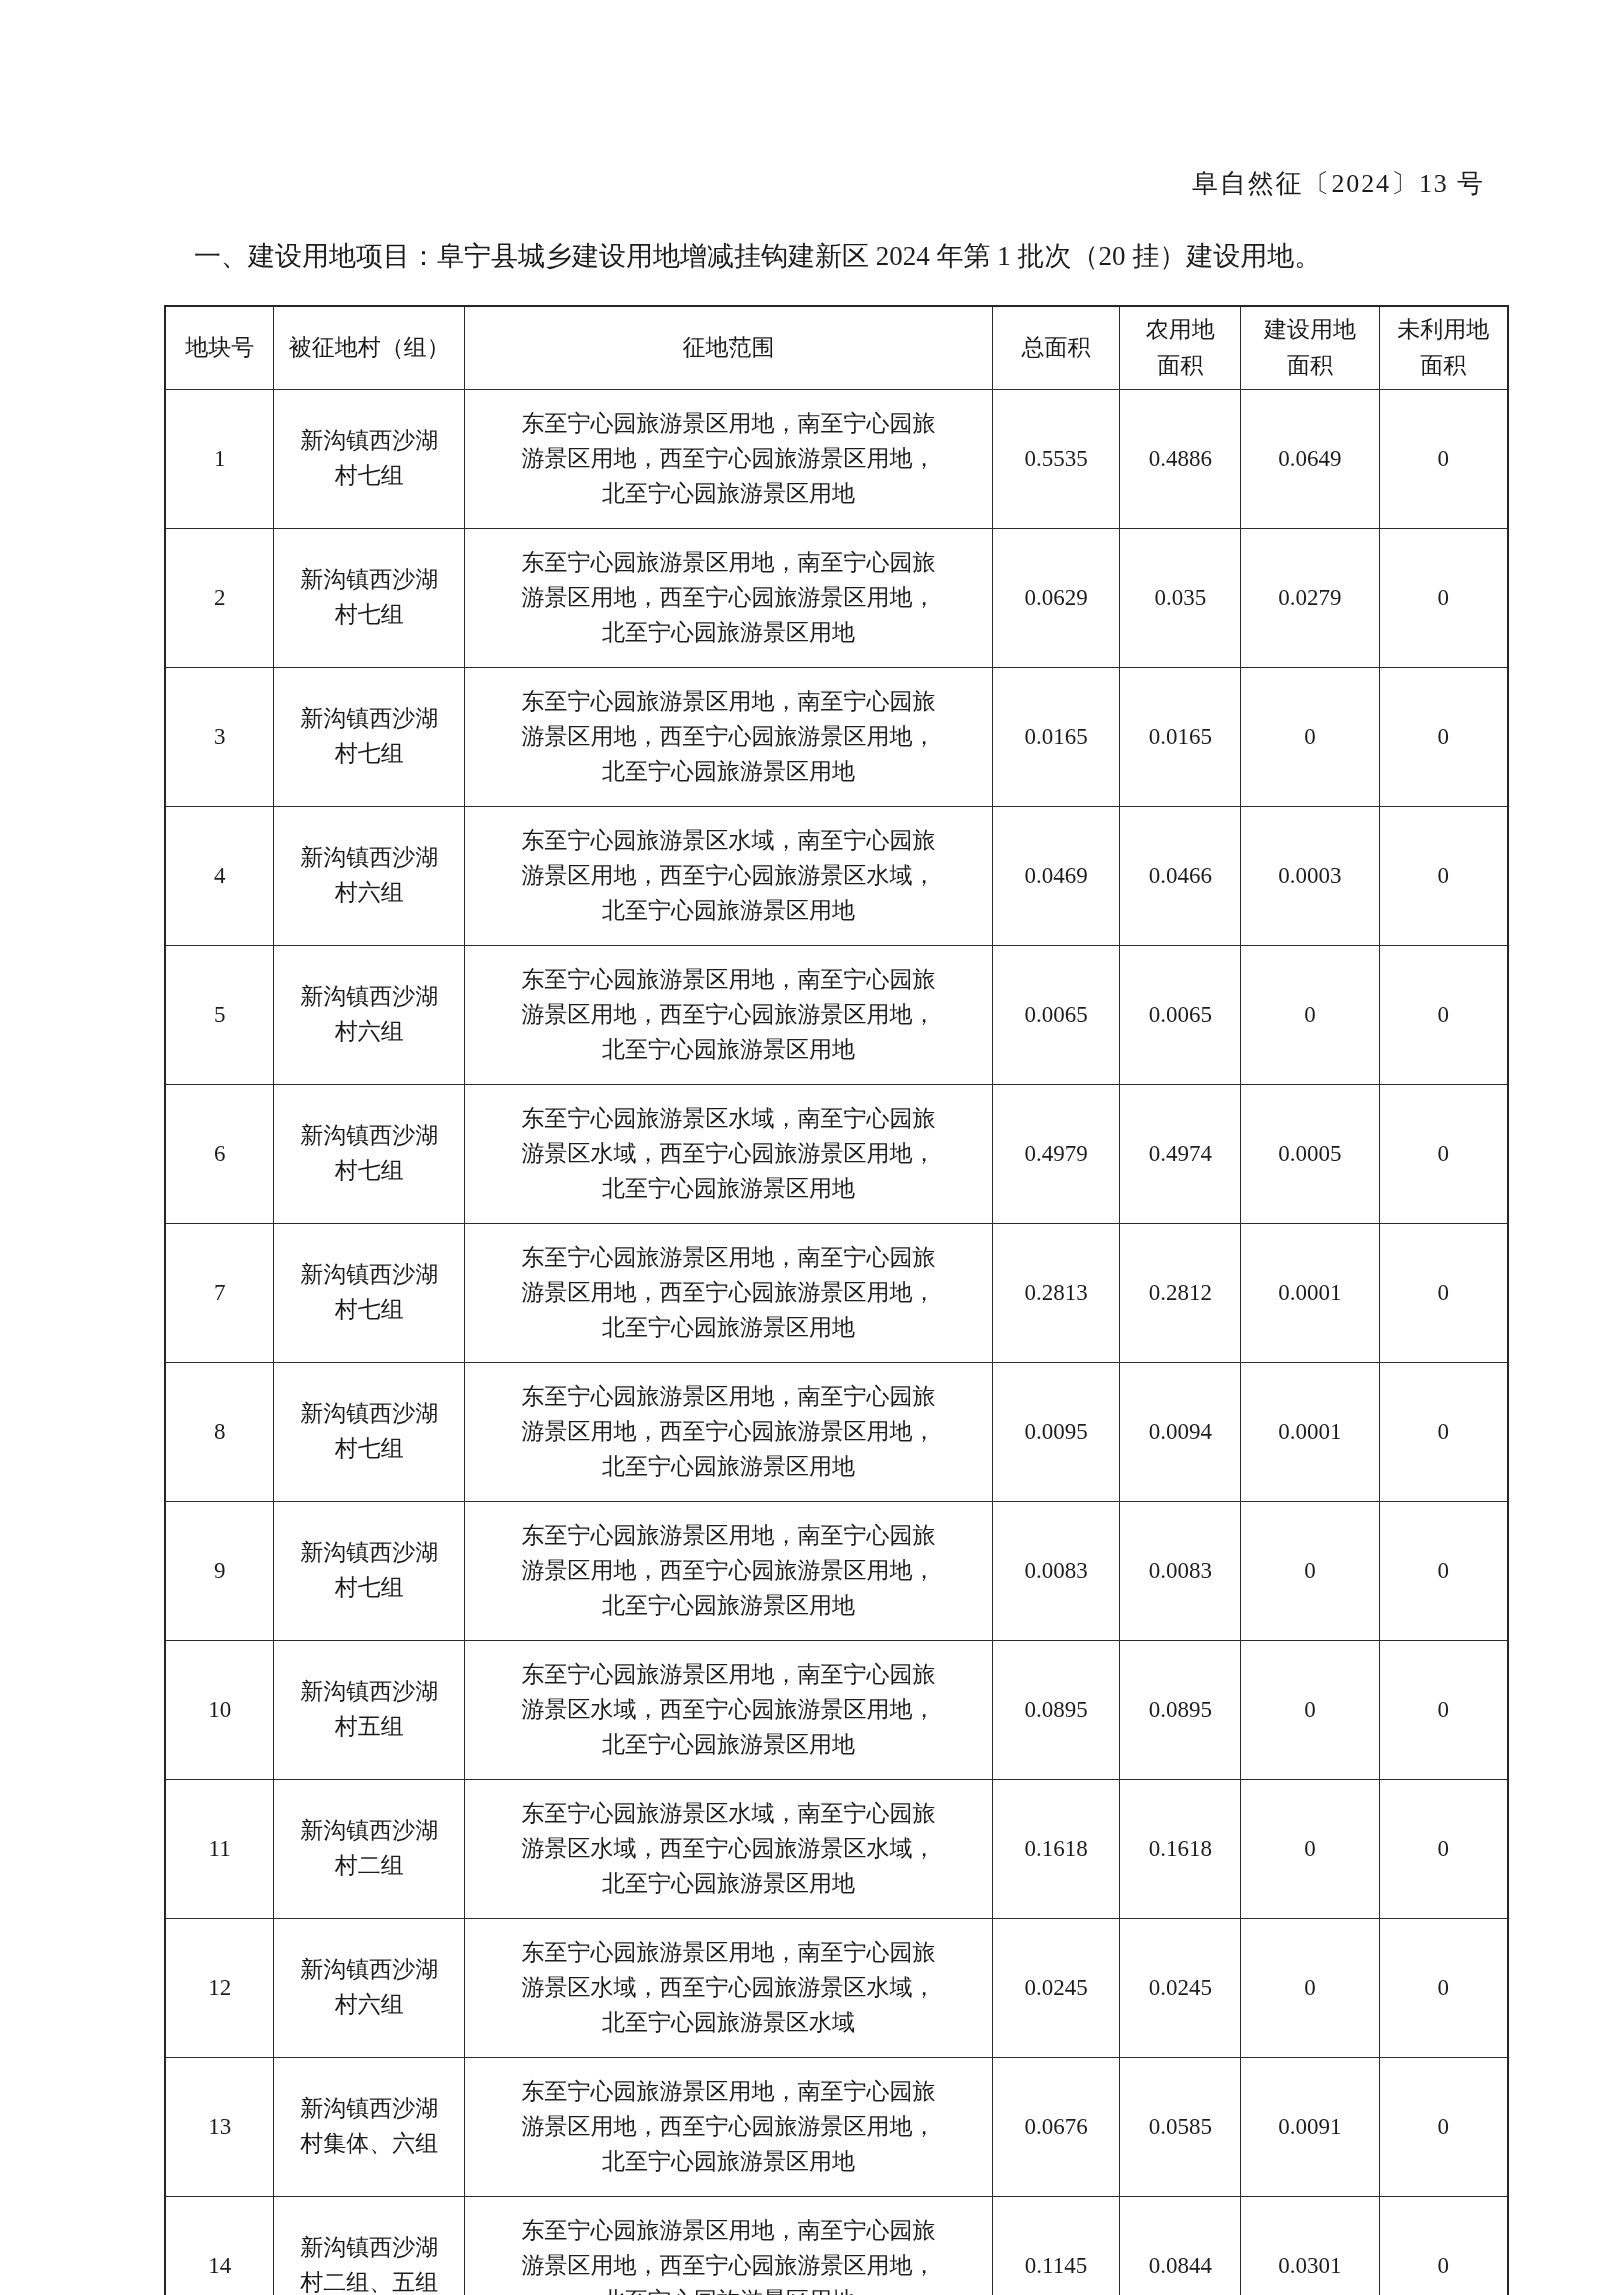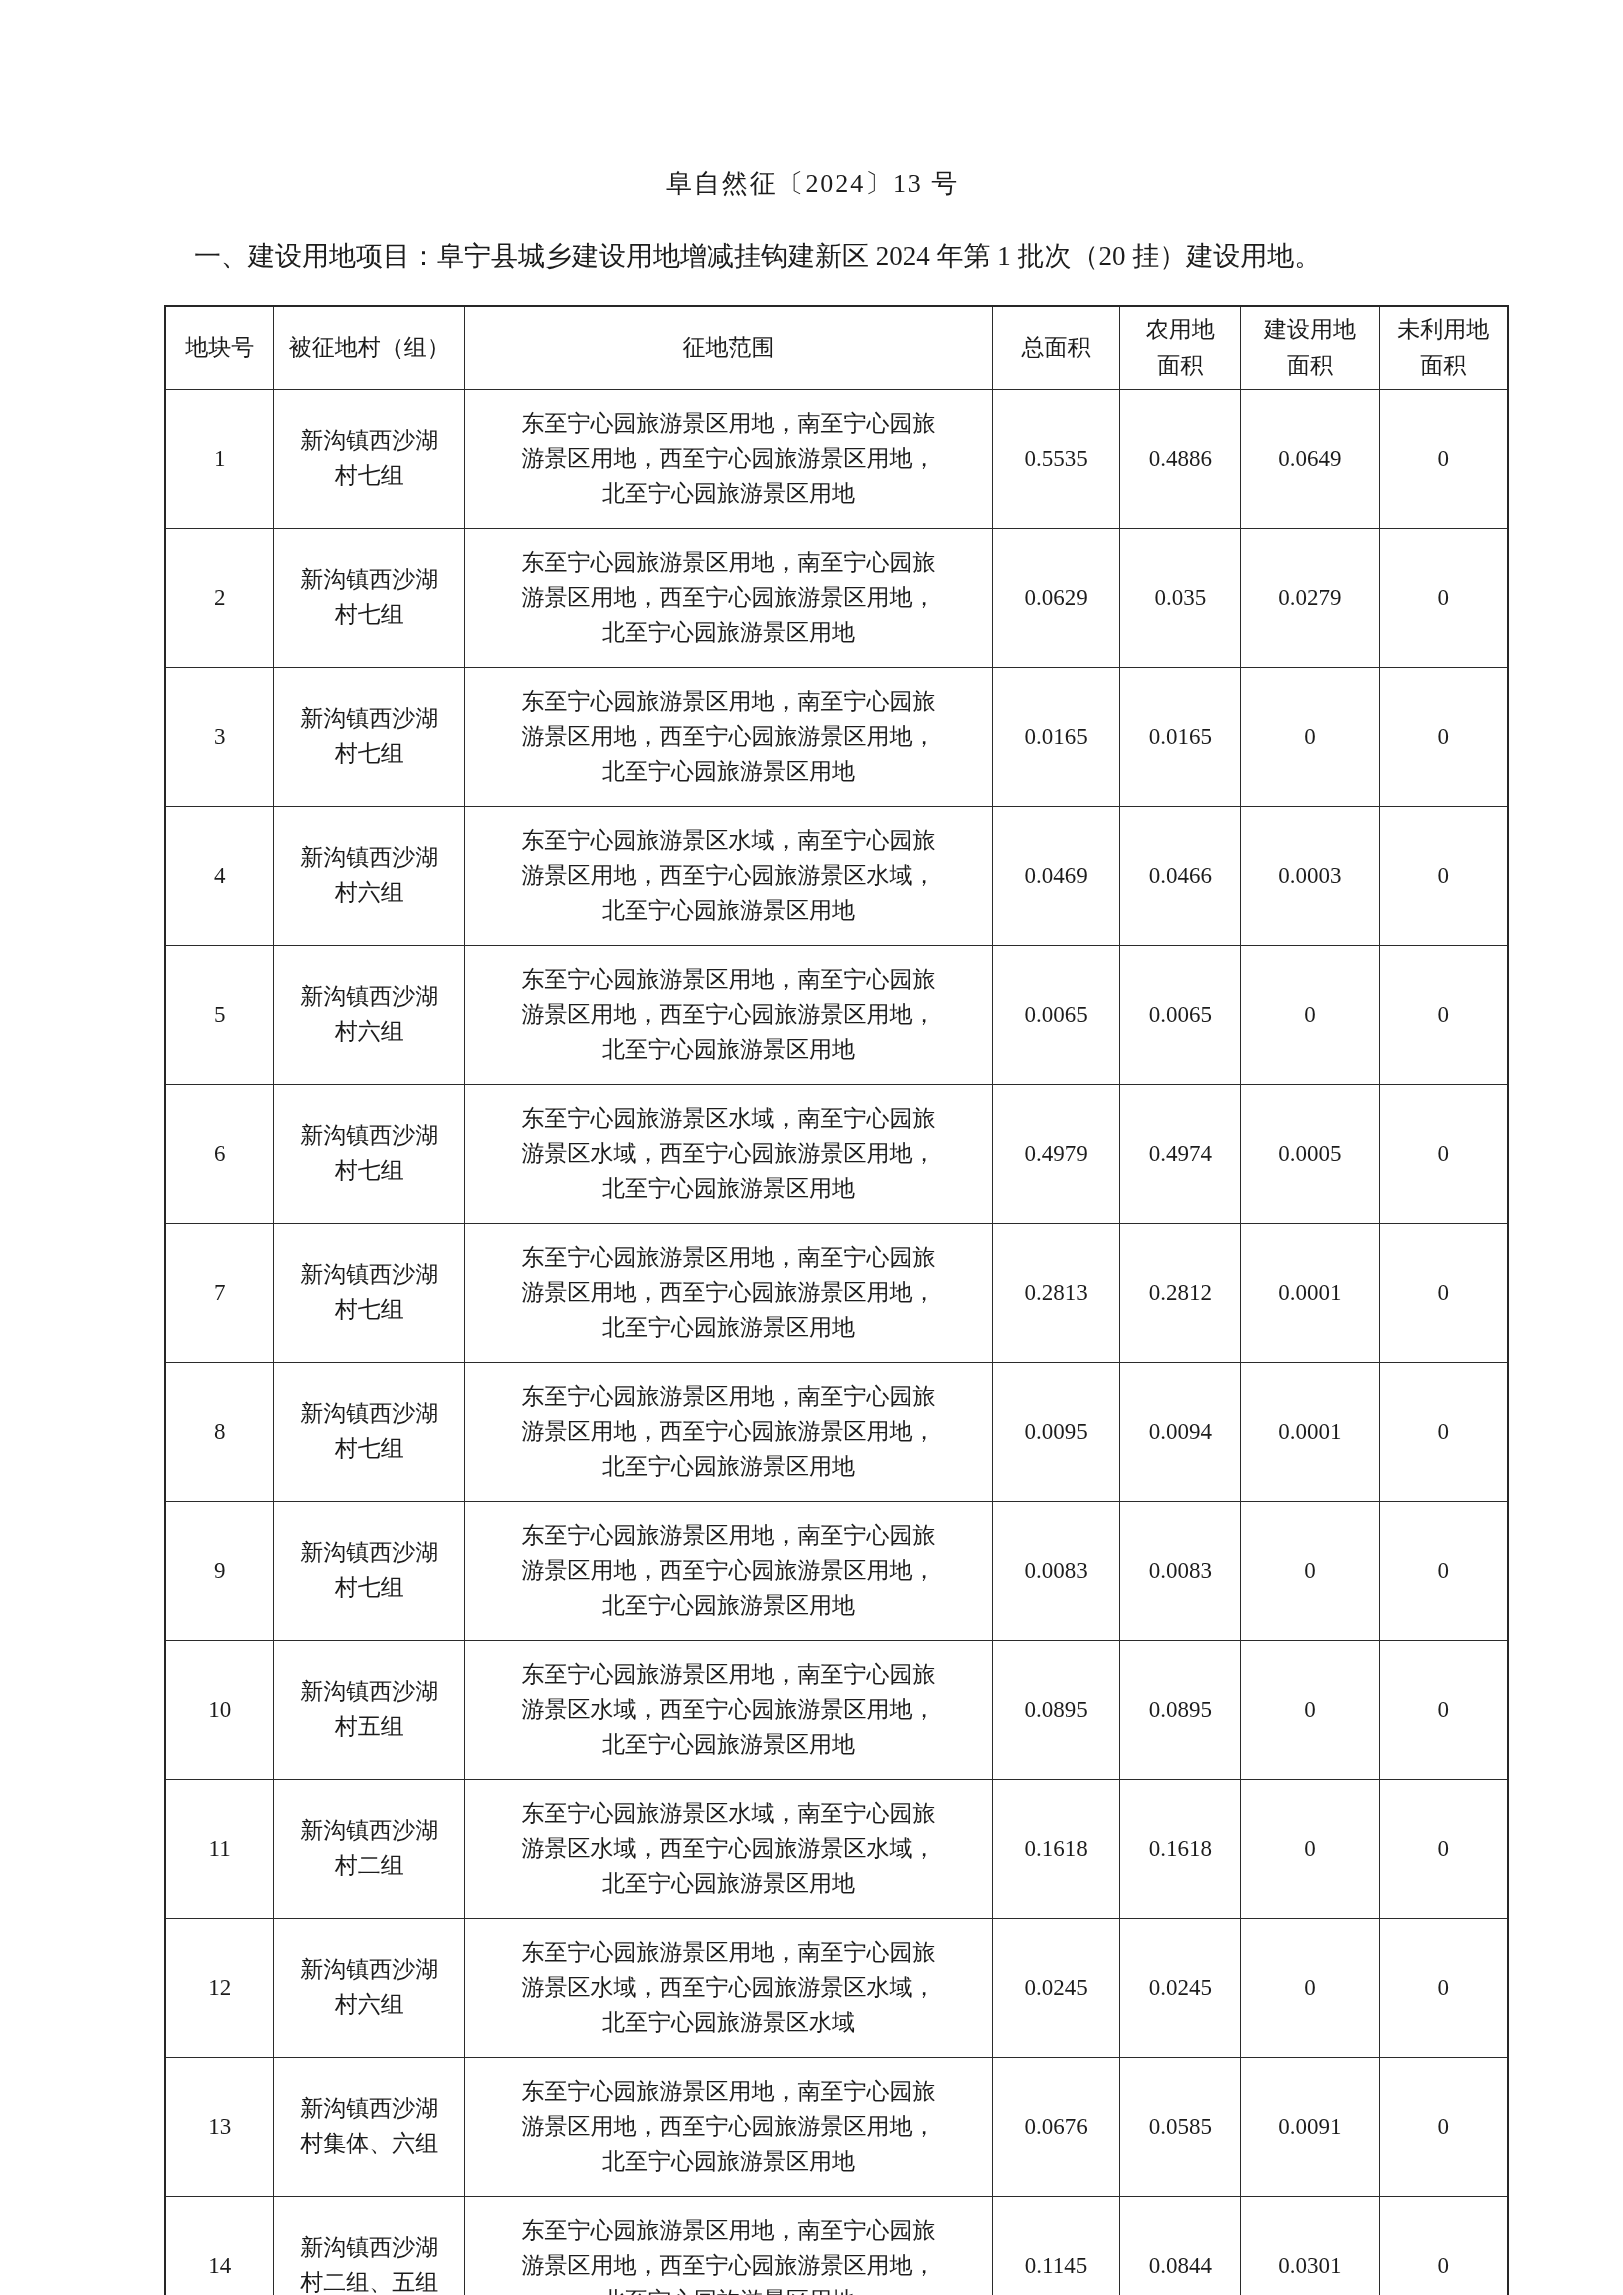--- a/index.html
+++ b/index.html
@@ -20,21 +20,21 @@
   }
   .doc-title {
     text-align: center;
     font-size: 81px;
     font-weight: 900;
     letter-spacing: 6.5px;
     line-height: 1.1;
     margin: 0;
   }
   .doc-number {
-    text-align: center;
+    text-align: right;
     font-size: 26px;
     margin-top: 27px;
     letter-spacing: 1.9px;
   }
   .body-text {
     margin-top: 31px;
     font-size: 27px;
     line-height: 1.82;
     text-align: justify;
   }

